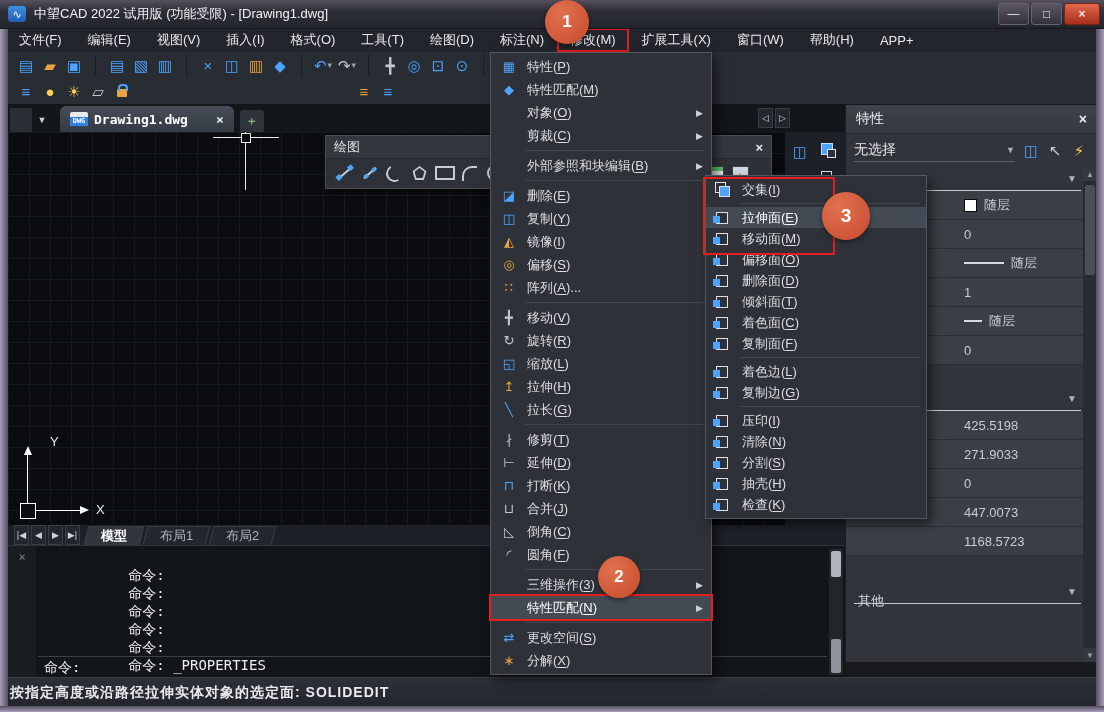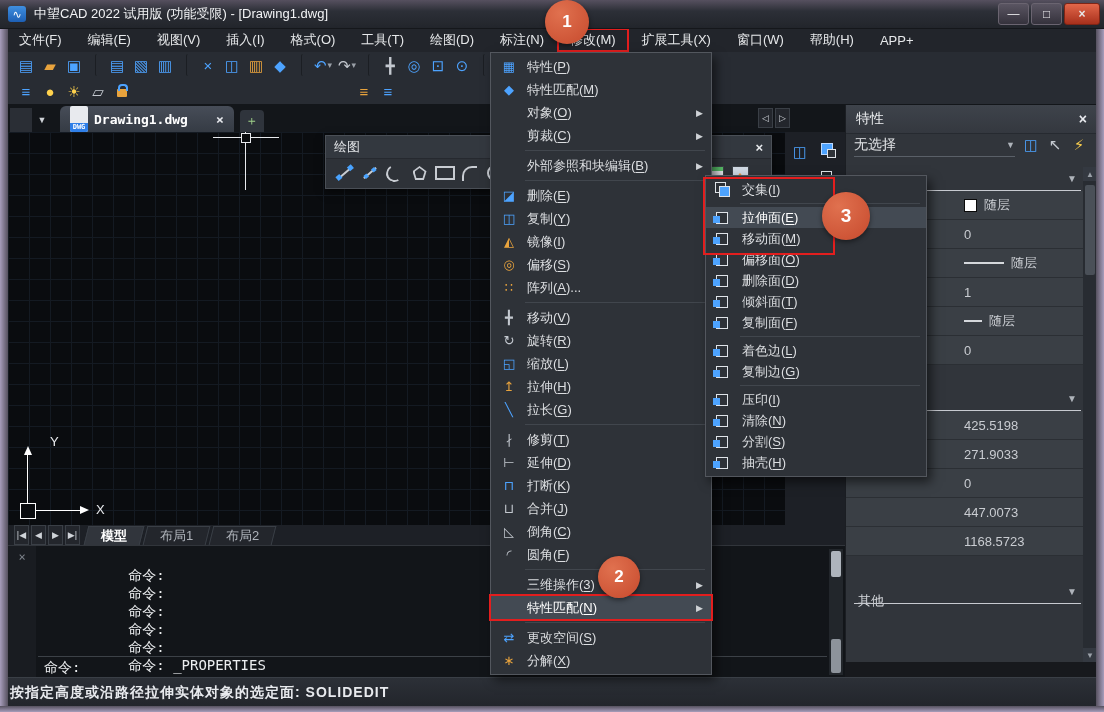--- a/index.html
+++ b/index.html
@@ -56,21 +56,21 @@
   .lock-ic::before{content:"";position:absolute;left:1px;top:-5px;width:6px;height:5px;
     border:2px solid #4da3ff;border-bottom:none;border-radius:4px 4px 0 0;}
   
   #doctabs{position:absolute;left:8px;top:104px;width:1088px;height:28px;background:#13161a;z-index:2;
     display:flex;align-items:flex-end;}
   .dt-sq{width:22px;height:24px;background:#2a2e35;margin-left:2px;}
   .dt-caret{width:20px;height:24px;color:#cfd3d8;font-size:9px;display:flex;align-items:center;justify-content:center;}
   #doc-tab{height:26px;background:linear-gradient(#474d58,#353b44);border-radius:6px 6px 0 0;
     display:flex;align-items:center;padding:0 10px;margin-left:8px;color:#fff;font-weight:bold;
     font-family:"DejaVu Sans Mono",monospace;font-size:13px;}
-  .dwg-ic{width:18px;height:26px;background:#e8eaee;border-radius:2px;margin-right:6px;position:relative;overflow:hidden;}
+  .dwg-ic{width:18px;height:14px;background:#e8eaee;border-radius:2px;margin-right:6px;position:relative;overflow:hidden;}
   .dwg-ic span{position:absolute;left:0;bottom:0;width:100%;height:9px;background:#2f7fe8;color:#fff;
     font-size:7px;line-height:9px;text-align:center;font-weight:bold;}
   #doc-tab .tab-x{margin-left:28px;color:#e8eaee;font-weight:bold;}
   #new-doc-btn{width:24px;height:22px;background:#2f343c;border-radius:4px 4px 0 0;margin-left:6px;
     color:#9fd08a;display:flex;align-items:center;justify-content:center;font-size:13px;}
   #docnav{position:absolute;left:758px;top:108px;display:flex;gap:2px;z-index:3;}
   .navb{width:13px;height:18px;border:1px solid #3a3f46;color:#cfd3d8;font-size:9px;
     display:flex;align-items:center;justify-content:center;background:#23262c;}
   
   #canvas{position:absolute;left:8px;top:132px;width:777px;height:393px;background:#0a0c0f;z-index:1;
@@ -149,21 +149,21 @@
   #badge2{left:598px;top:556px;width:42px;height:42px;}
   #badge3{left:822px;top:192px;width:48px;height:48px;font-size:19px;}
   .ann-rect{position:absolute;border:2px solid #e31e1e;z-index:39;pointer-events:none;}
   #rect3{left:703px;top:177px;width:128px;height:74px;}
   
   #props{position:absolute;left:845px;top:105px;width:251px;height:557px;background:#31353b;z-index:4;
     border-left:1px solid #1b1e23;}
   .p-header{height:28px;background:linear-gradient(#3e434b,#34383f);display:flex;align-items:center;
     padding:0 10px;color:#eceef0;font-size:14px;border-bottom:1px solid #262a30;}
   .p-header .p-x{margin-left:auto;font-weight:bold;color:#e8eaee;}
-  .p-selector{height:32px;display:flex;align-items:flex-start;padding:0 8px;gap:6px;}
+  .p-selector{height:32px;display:flex;align-items:center;padding:0 8px;gap:6px;}
   .p-combo{flex:1;display:flex;align-items:center;border-bottom:1px solid #5a6068;height:22px;color:#e2e4e7;font-size:14px;}
   .p-combo .caret{margin-left:auto;font-size:9px;color:#aeb3ba;}
   .p-tool{width:20px;height:20px;display:flex;align-items:center;justify-content:center;font-size:13px;}
   .p-body{position:absolute;left:0;top:62px;right:14px;bottom:0;}
   .p-section{height:24px;position:relative;}
   .p-section .p-caret{position:absolute;right:6px;top:6px;color:#aeb3ba;font-size:10px;}
   .p-section .p-caret::before{content:"▼";}
   .p-section::after{content:"";position:absolute;left:8px;right:2px;bottom:0;border-bottom:1px solid #c7cad0;}
   .p-sec-label{position:absolute;left:12px;top:12px;color:#d6d9dd;}
   .p-rows{}
@@ -1042,20 +1042,27 @@
 
 
       <div class="mitem">
         <span class="mi-ic ic-cube">
           <span class="gi"></span>
         </span>
         <span class="mi-lb"><span>倾斜面(</span><u>T</u><span>)</span></span>
         <span class="mi-arrow" style="visibility: hidden;">▶</span>
       </div>
 
+      <div class="mitem">
+        <span class="mi-ic ic-cube">
+          <span class="gi"></span>
+        </span>
+        <span class="mi-lb"><span>着色面(</span><u>C</u><span>)</span></span>
+        <span class="mi-arrow" style="visibility: hidden;">▶</span>
+      </div>
 
       <div class="mitem">
         <span class="mi-ic ic-cube">
           <span class="gi"></span>
         </span>
         <span class="mi-lb"><span>复制面(</span><u>F</u><span>)</span></span>
         <span class="mi-arrow" style="visibility: hidden;">▶</span>
       </div>
     <div class="msep"></div>
       <div class="mitem">
@@ -1099,20 +1106,27 @@
       </div>
 
       <div class="mitem">
         <span class="mi-ic ic-cube">
           <span class="gi"></span>
         </span>
         <span class="mi-lb"><span>抽壳(</span><u>H</u><span>)</span></span>
         <span class="mi-arrow" style="visibility: hidden;">▶</span>
       </div>
 
+      <div class="mitem">
+        <span class="mi-ic ic-cube">
+          <span class="gi"></span>
+        </span>
+        <span class="mi-lb"><span>检查(</span><u>K</u><span>)</span></span>
+        <span class="mi-arrow" style="visibility: hidden;">▶</span>
+      </div>
     </div>
 
   <div class="ann-rect" id="rect3"></div>
   <div class="badge" id="badge1">1</div>
   <div class="badge" id="badge2">2</div>
   <div class="badge" id="badge3">3</div>
 
 </div>
 
 </body></html>

